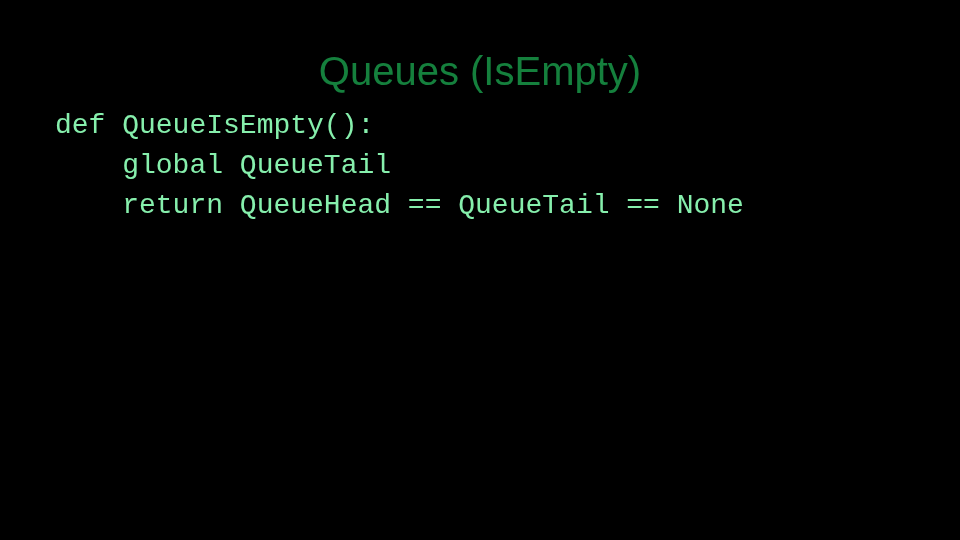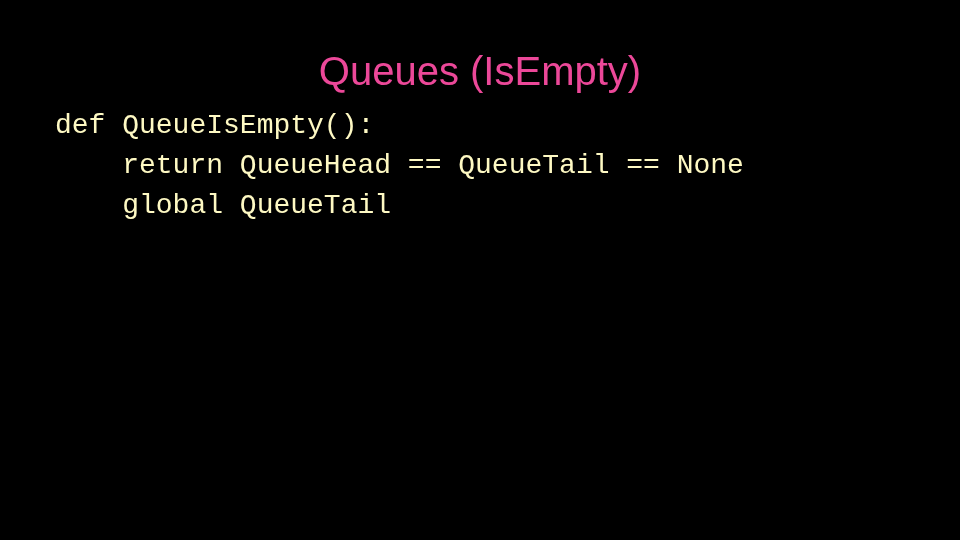--- a/index.html
+++ b/index.html
@@ -24,43 +24,43 @@
     position: absolute;
     top: 46px;
     left: 0;
     width: 960px;
     margin: 0;
     text-align: center;
     font-family: "Liberation Sans", sans-serif;
     font-weight: 400;
     font-size: 40px;
     line-height: 50px;
-    color: #ec4899;
+    color: #15803d;
     letter-spacing: 0px;
   }
   .code-block {
     position: absolute;
     top: 106px;
     left: 55px;
     margin: 0;
     font-family: "Liberation Mono", "DejaVu Sans Mono", monospace;
     font-size: 28px;
     line-height: 40px;
-    color: #fef9c3;
+    color: #86efac;
     font-weight: 400;
   }
   .code-line {
     white-space: pre;
     height: 40px;
   }
 </style>
 </head>
 <body>
 
 <div class="slide">
   <h1 class="slide-title">Queues (IsEmpty)</h1>
 
   <div class="code-block">
     <div class="code-line">def QueueIsEmpty():</div>
+    <div class="code-line">    global QueueTail</div>
     <div class="code-line">    return QueueHead == QueueTail == None</div>
-    <div class="code-line">    global QueueTail</div>
   </div>
 </div>
 
 </body></html>

